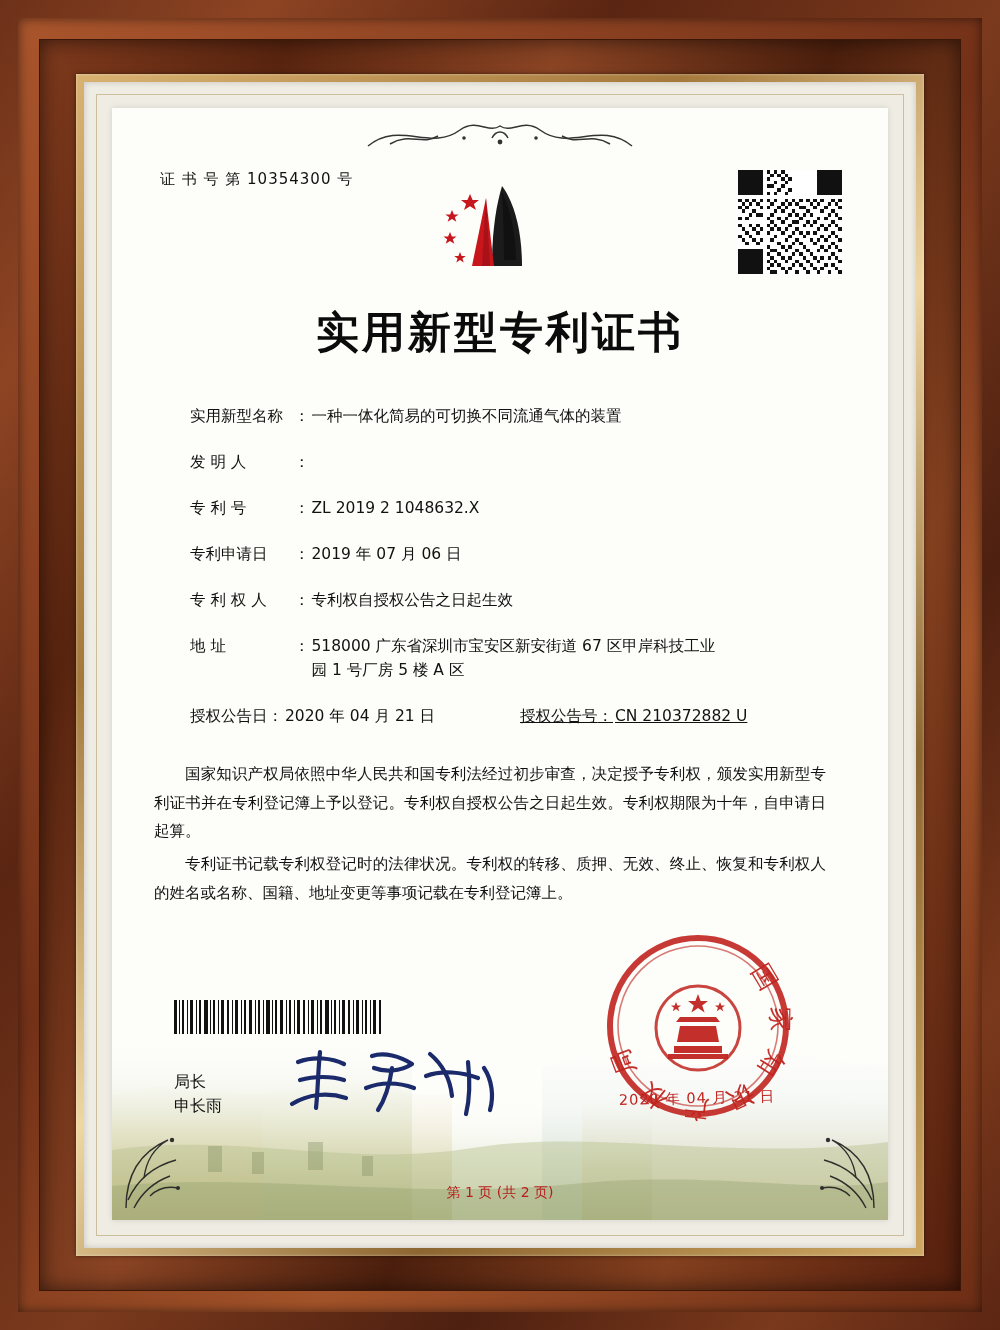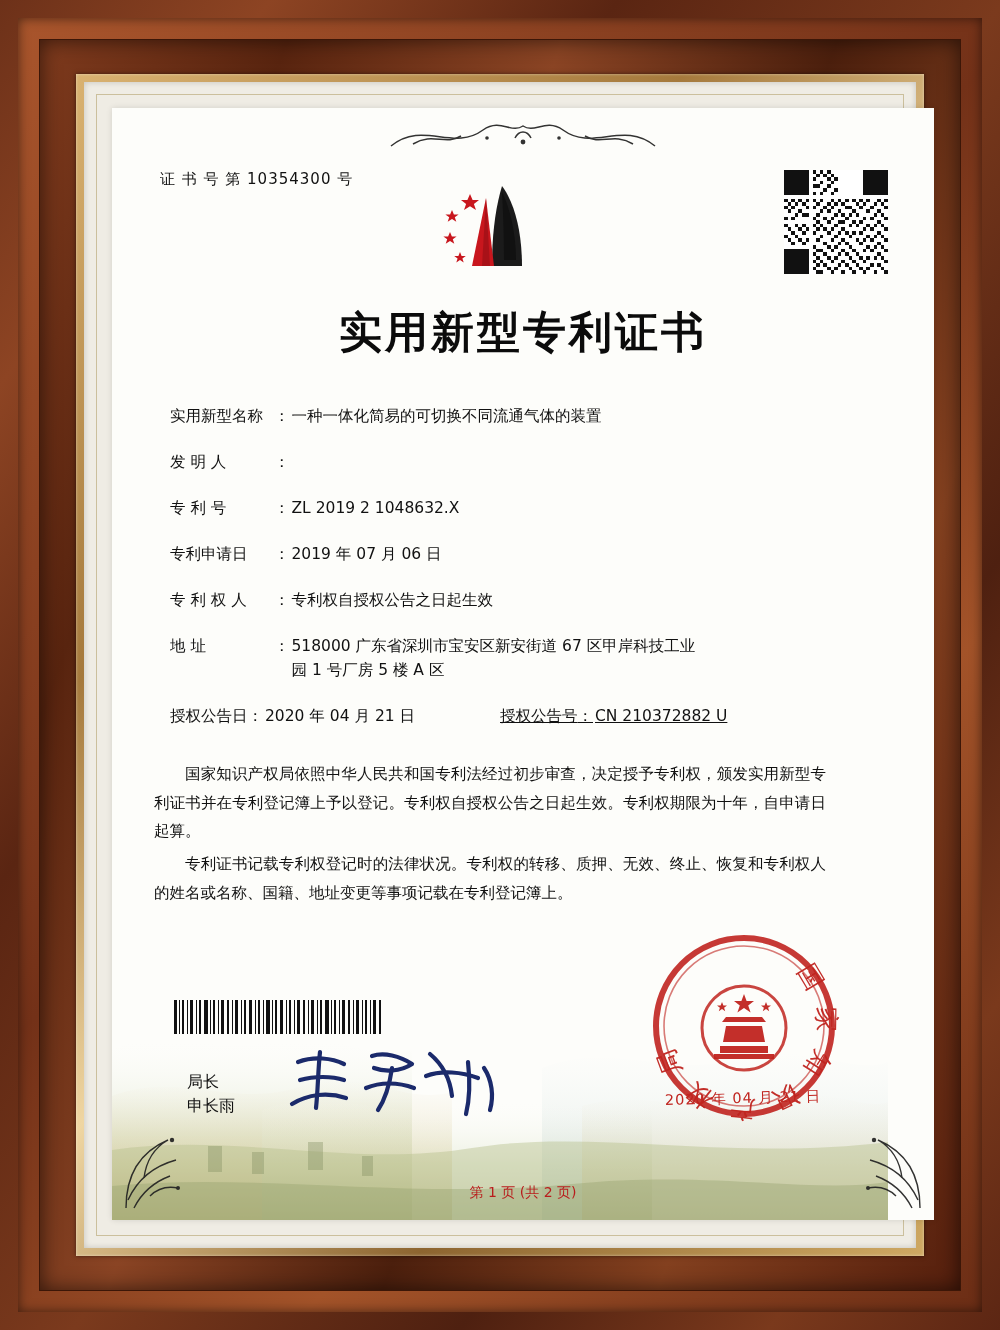--- a/index.html
+++ b/index.html
@@ -40,21 +40,20 @@
     position:absolute;left:96px;top:94px;width:806px;height:1140px;
     border:1px solid #cbbf9c;
   }
 
   
   .paper{
     position:absolute;left:112px;top:108px;width:776px;height:1112px;
     background:#fdfdfa;
     box-shadow:0 0 6px rgba(0,0,0,.12);
     overflow:hidden;
-    padding-left:46px;
   }
 
   
   .flourish{
     position:absolute;width:150px;height:46px;color:#2b2b2b;opacity:.92;
   }
   .fl-top{left:50%;top:8px;transform:translateX(-50%);width:280px;height:40px;}
   .fl-bl{left:8px;bottom:6px;width:120px;height:110px;}
   .fl-br{right:8px;bottom:6px;width:120px;height:110px;}
 
@@ -78,21 +77,21 @@
     position:absolute;left:0;right:0;top:196px;text-align:center;
     font-family:"DejaVu Sans","Liberation Sans",sans-serif;
     font-size:43px;font-weight:bold;letter-spacing:3px;color:#0b0b0b;
   }
 
   
   .fields{
     position:absolute;left:58px;top:296px;width:660px;
     font-size:15.5px;color:#111;line-height:1.55;
   }
-  .row{display:flex;align-items:flex-start;margin-bottom:22px;}
+  .row{display:flex;align-items:flex-start;margin-bottom:22px;margin-left:20px;}
   .lbl{width:104px;flex:0 0 104px;letter-spacing:0;white-space:nowrap;}
   .lbl.spread{display:flex;justify-content:space-between;}
   .colon{margin:0 2px 0 0;}
   .val{flex:1;}
   .row.two{justify-content:flex-start;text-align:right;}
   .pub-left{display:flex;width:330px;}
   .pub-right{display:flex;text-decoration:underline;}
   .indent-line{padding-left:0;}
 
   
@@ -107,21 +106,21 @@
     position:absolute;left:0;right:0;bottom:0;height:320px;overflow:hidden;
     pointer-events:none;
   }
 
   
   .barcode{
     position:absolute;left:62px;bottom:186px;width:210px;height:34px;
   }
 
   .sign-block{
-    position:absolute;left:75px;bottom:102px;font-size:16px;color:#111;line-height:1.5;
+    position:absolute;left:62px;bottom:102px;font-size:16px;color:#111;line-height:1.5;
   }
   .handwriting{
     position:absolute;left:168px;bottom:98px;width:230px;height:80px;
   }
 
   
   .seal{
     position:absolute;right:92px;bottom:96px;width:196px;height:196px;
   }
   .seal-date{

